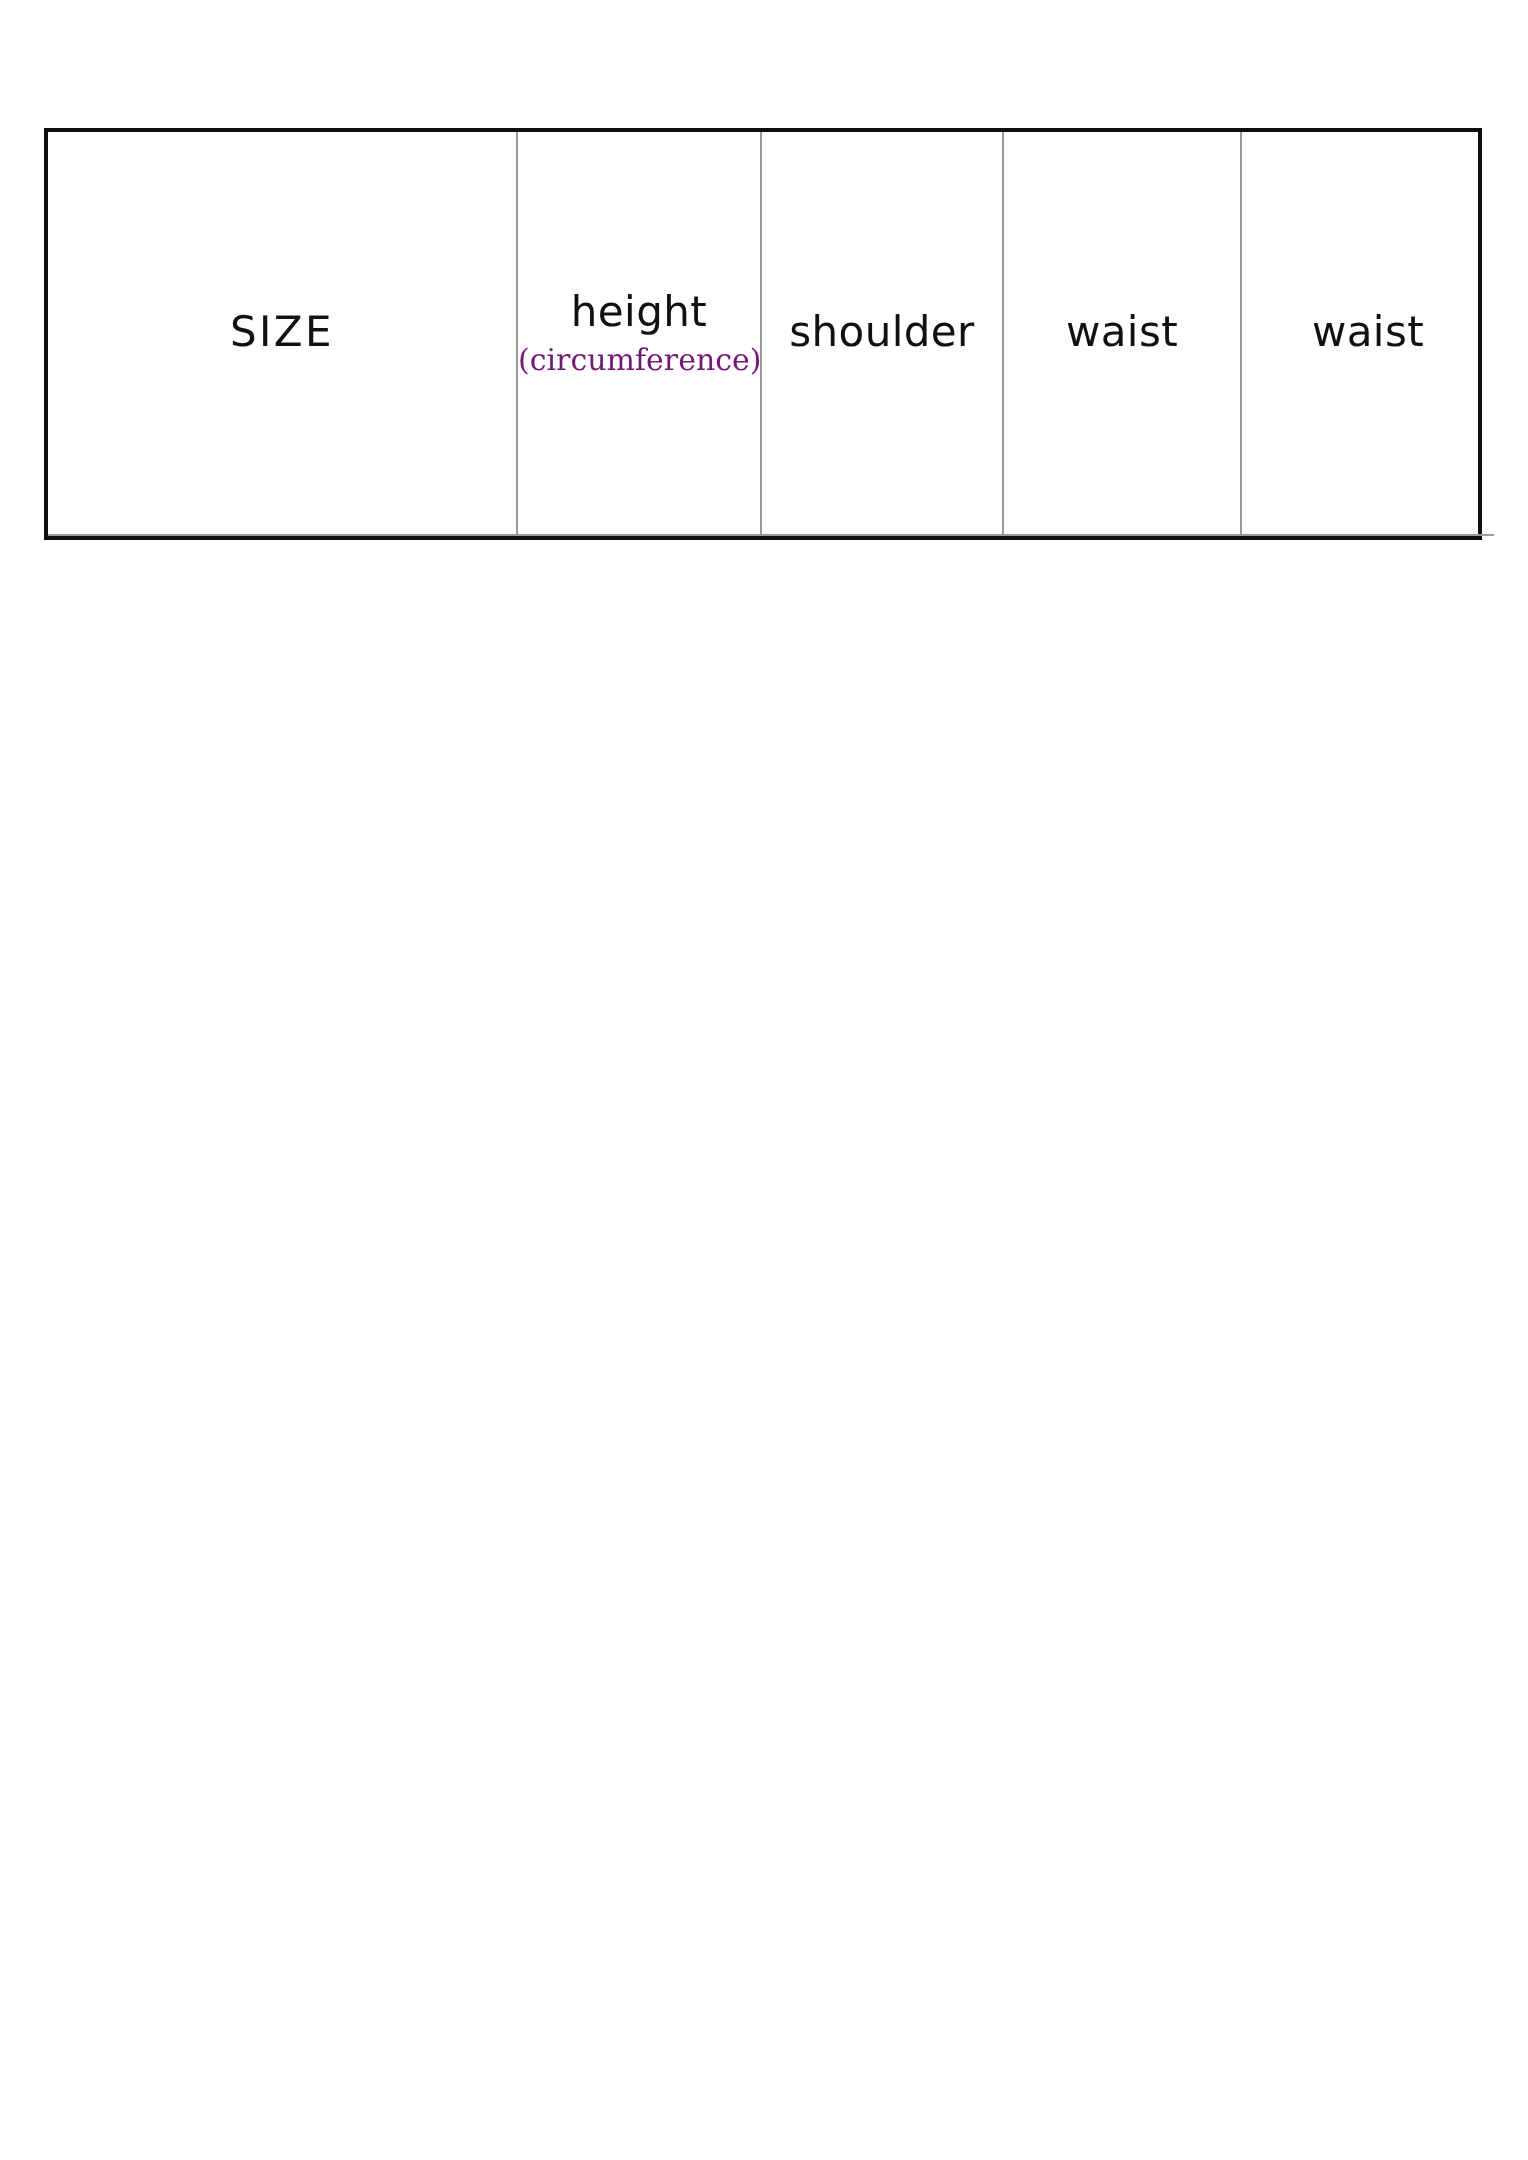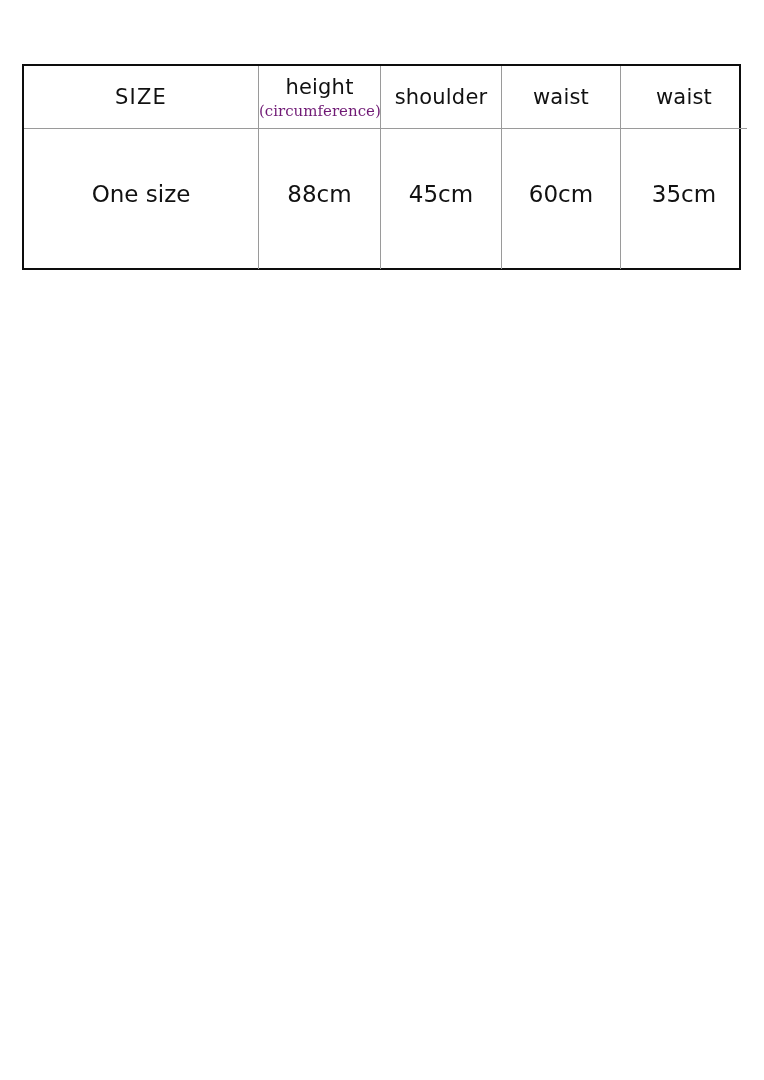--- a/index.html
+++ b/index.html
@@ -112,32 +112,15 @@
           <span class="head-label">shoulder</span>
         </td>
         <td class="col-sleeve">
           <span class="head-label">waist</span>
         </td>
         <td class="col-height">
           <span class="head-label">waist</span>
         </td>
       </tr>
 
-      <tr class="data-row">
-        <td>
-          <span class="cell-value">One size</span>
-        </td>
-        <td>
-          <span class="cell-value">88cm</span>
-        </td>
-        <td>
-          <span class="cell-value">45cm</span>
-        </td>
-        <td>
-          <span class="cell-value">60cm</span>
-        </td>
-        <td>
-          <span class="cell-value">35cm</span>
-        </td>
-      </tr>
     </tbody>
   </table>
 </div>
 
 </body></html>

